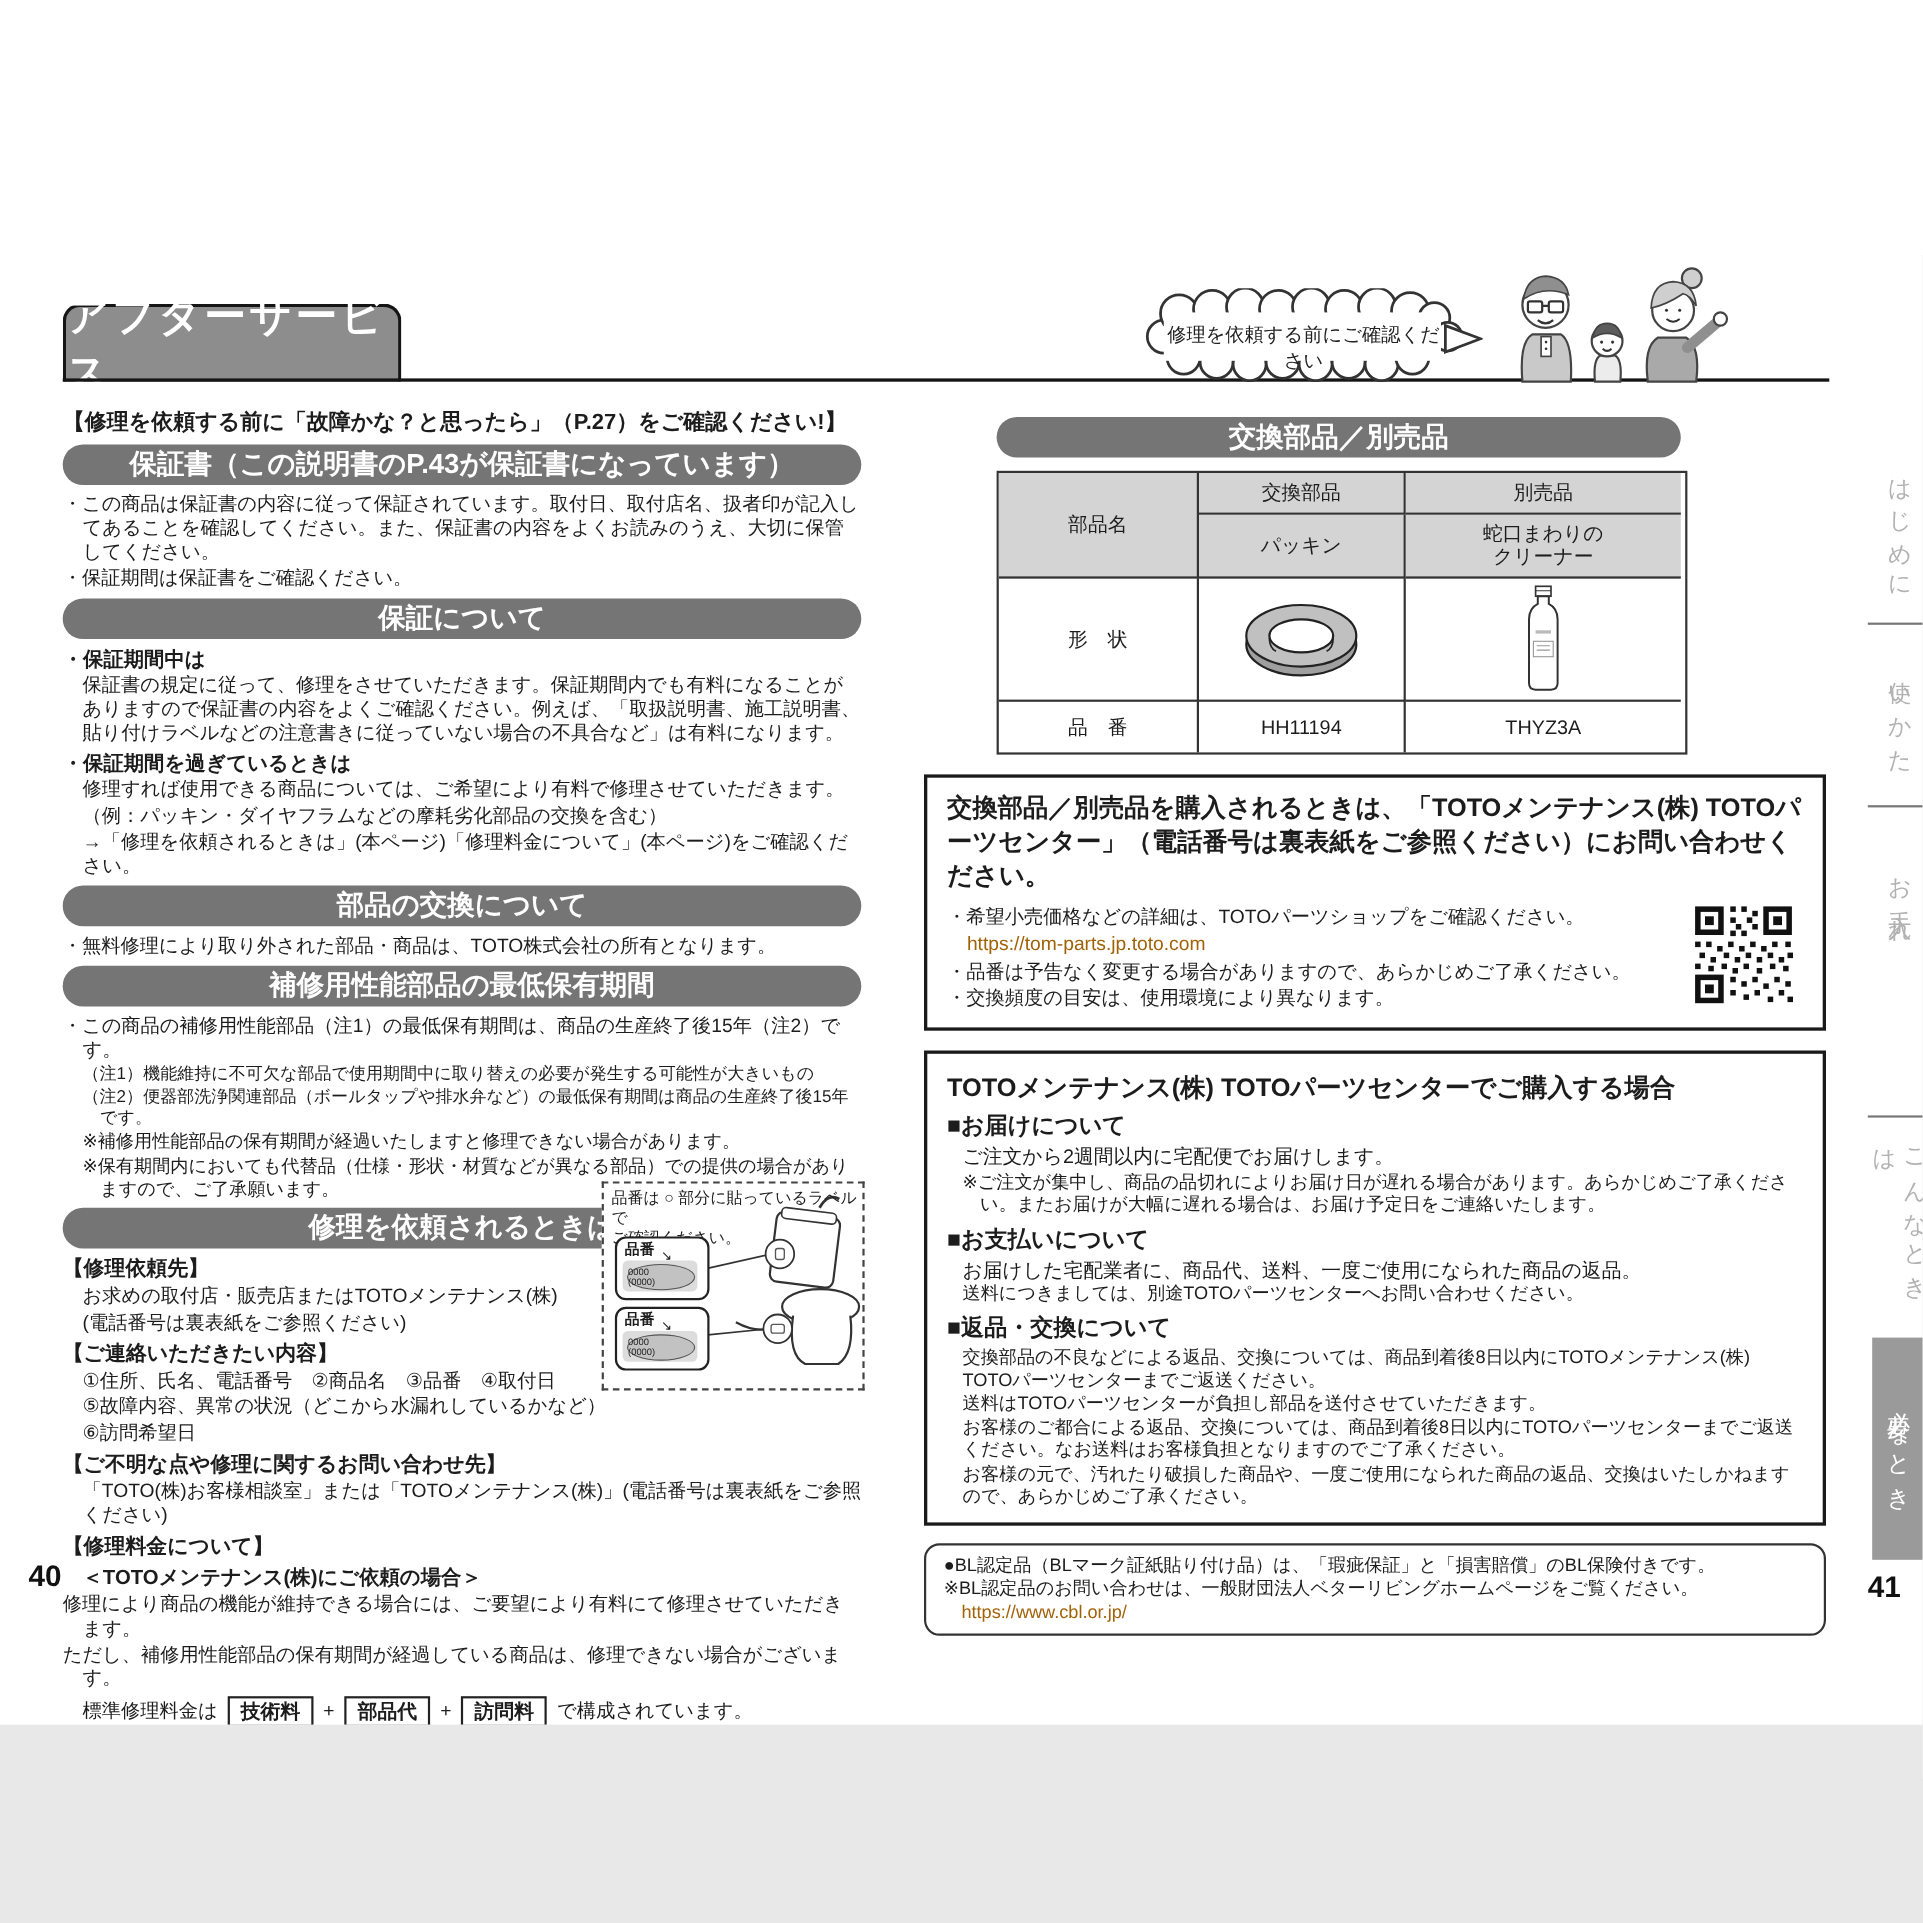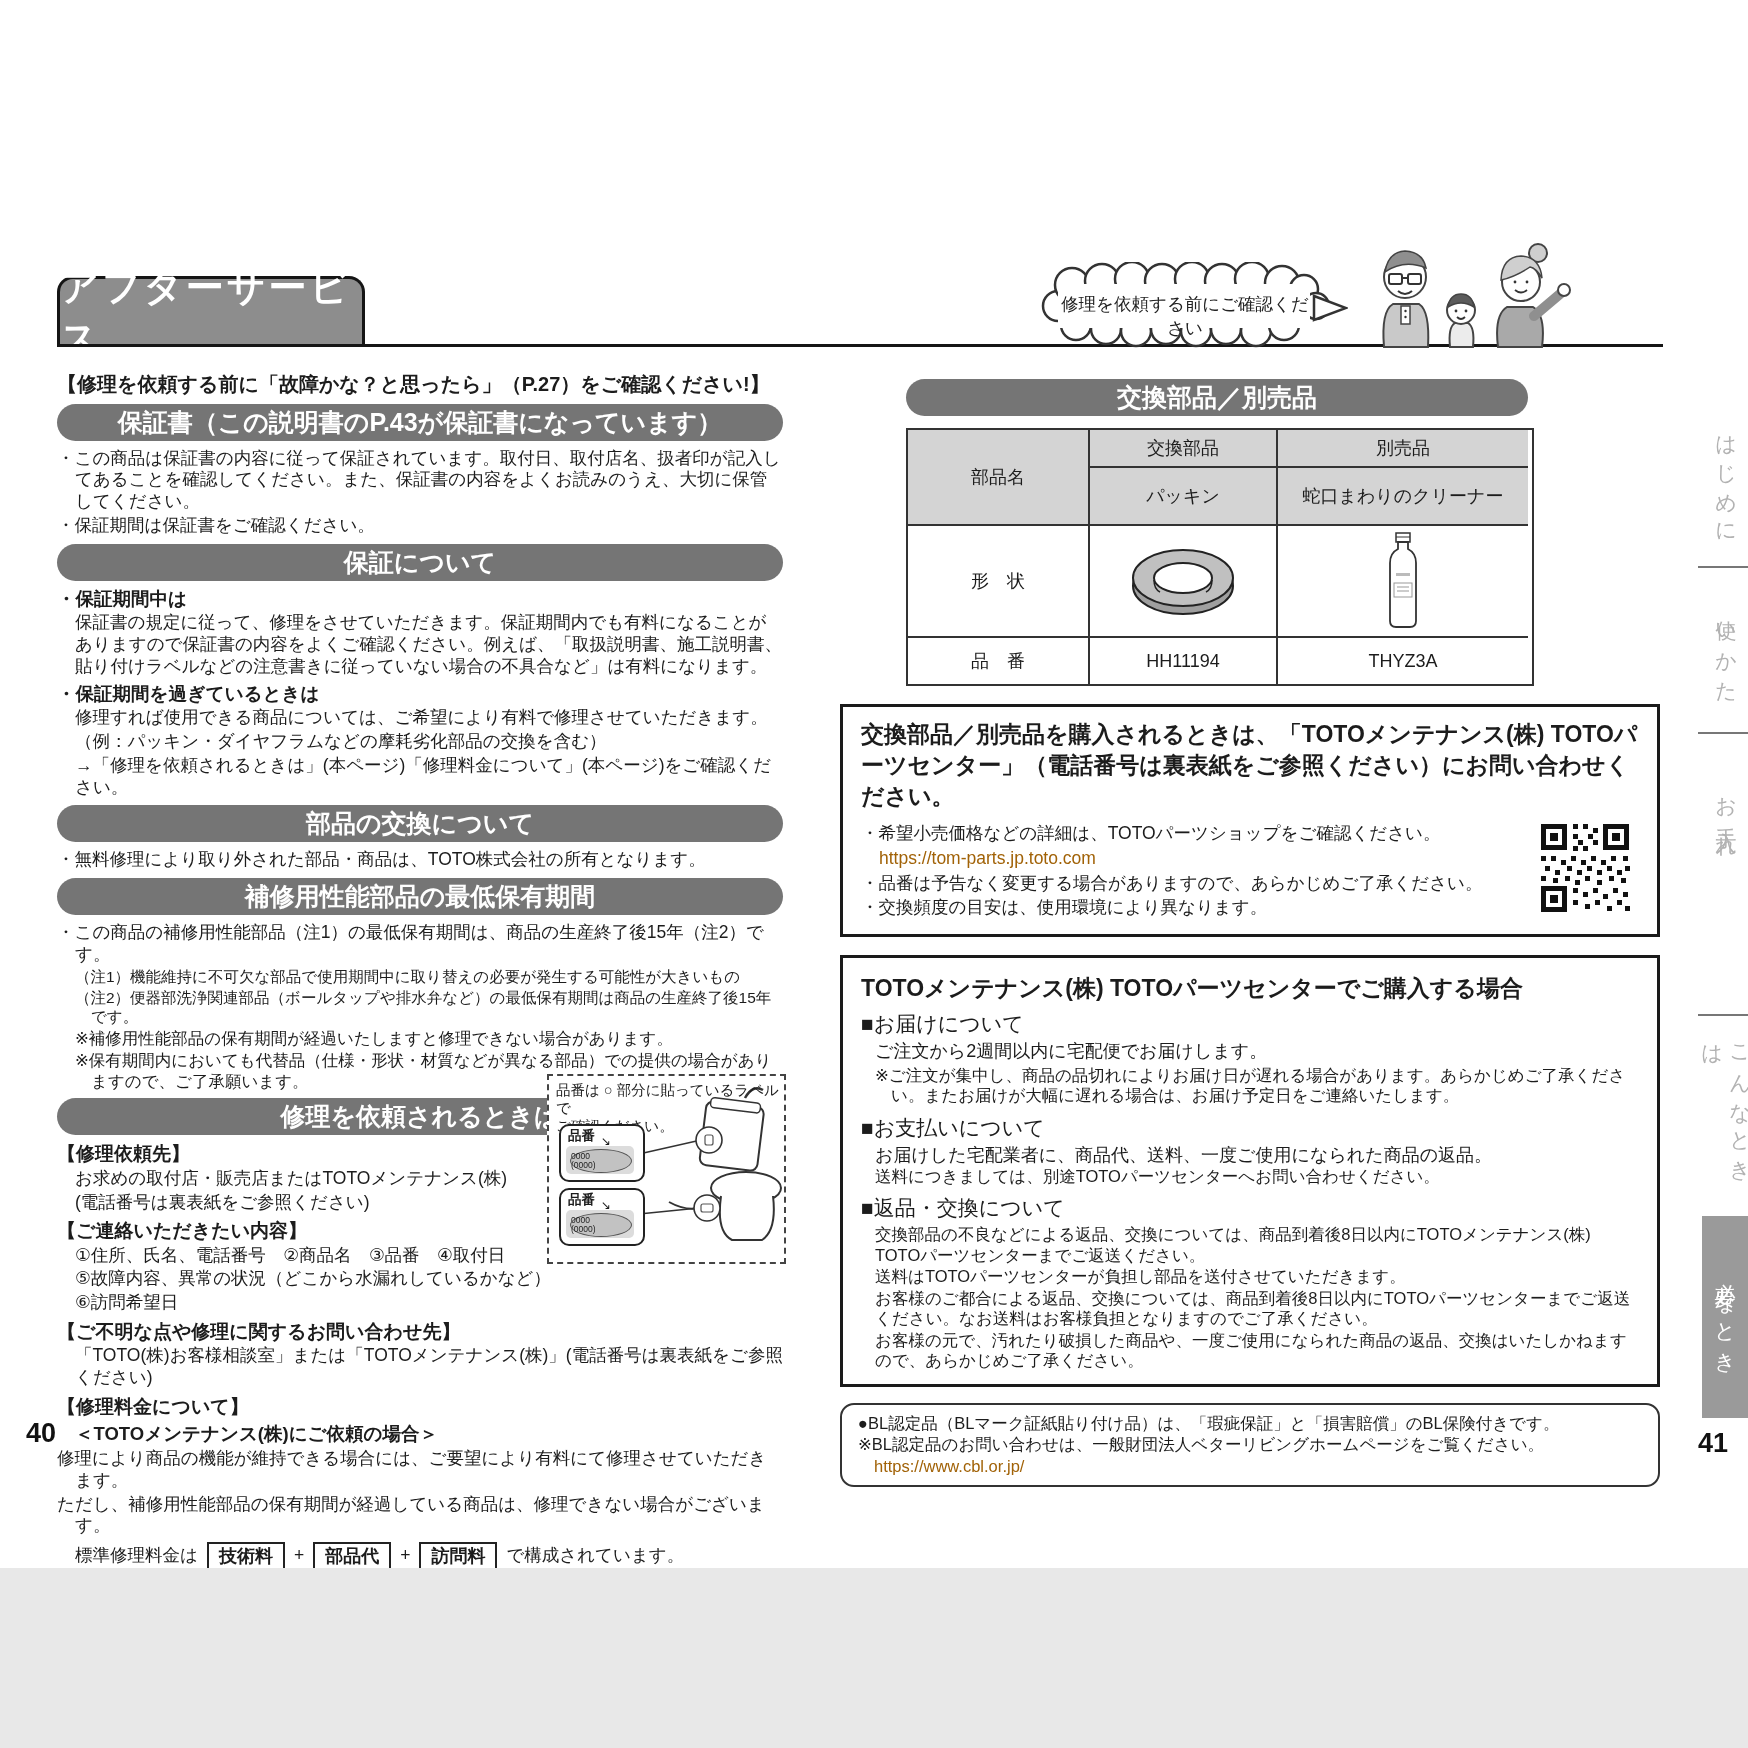--- a/index.html
+++ b/index.html
@@ -49,30 +49,30 @@
   .right-col{position:absolute;left:840px;top:372px;width:820px;line-height:1.24;}
   .r-bar{margin-left:66px;width:622px;}
   .r-table{margin-left:66px;margin-top:12px;width:624px;display:grid;
     grid-template-columns:182px 188px 250px;grid-template-rows:38px 58px 112px 46px;
     border:2px solid #333;font-size:18px;}
   .cell{border-right:2px solid #333;border-bottom:2px solid #333;
     display:flex;align-items:center;justify-content:center;text-align:right;}
   .cell.last-c{border-right:none;}
   .cell.last-r{border-bottom:none;}
   .cell.hd{background:#d4d4d4;}
-  .two-line{display:flex;line-height:1.15;}
+  .two-line{display:flex;flex-direction:column;line-height:1.15;}
   .box{border:3px solid #1a1a1a;margin-top:18px;padding:12px 18px;}
   .purchase-lead{font-size:23px;font-weight:bold;line-height:1.35;margin-bottom:8px;}
   .purchase-row{display:flex;align-items:flex-start;}
   .purchase-bullets{flex:1;font-size:17.5px;}
   .purchase-bullets .hang{margin:3px 0;}
   .url{color:#a16207;}
   .qr-wrap{width:92px;height:92px;margin:2px 8px 0 10px;}
   .center-title{font-size:23px;font-weight:bold;margin:4px 0 8px 0;}
-  .sq-head{font-size:21px;font-weight:normal;margin:9px 0 3px 0;}
+  .sq-head{font-size:21px;font-weight:bold;margin:9px 0 3px 0;}
   .c-body{font-size:18px;padding-left:14px;}
   .c-small{font-size:16.5px;padding-left:14px;}
   .ret-p{font-size:16.5px;padding-left:14px;margin:1px 0;}
   .bl-box{border:2px solid #333;border-radius:14px;margin-top:16px;padding:8px 16px;
     font-size:16.5px;line-height:1.3;}
   
   .side-tab{position:absolute;left:1704px;width:44px;writing-mode:vertical-rl;
     text-orientation:upright;letter-spacing:5px;font-size:21px;color:#b2b2b2;
     display:flex;align-items:center;justify-content:center;}
   .side-tab.active{left:1702px;width:46px;background:#9a9a9a;color:#fff;

